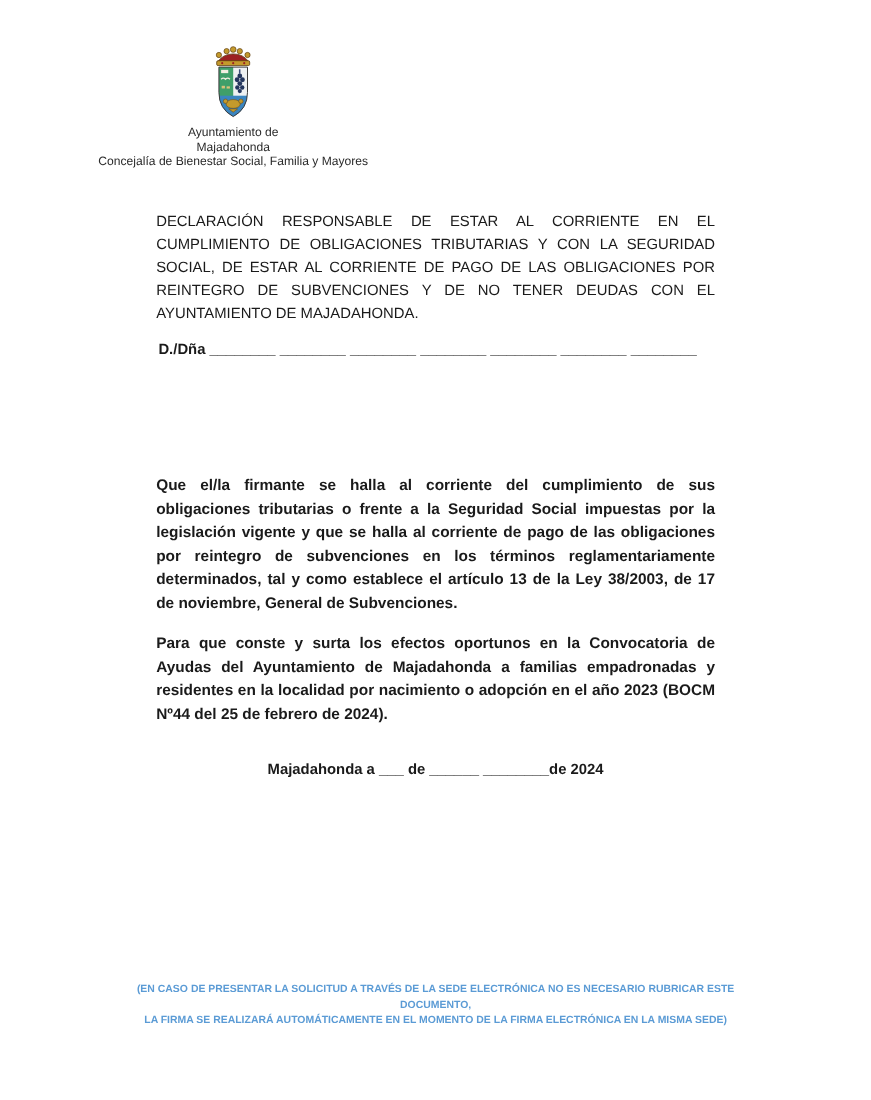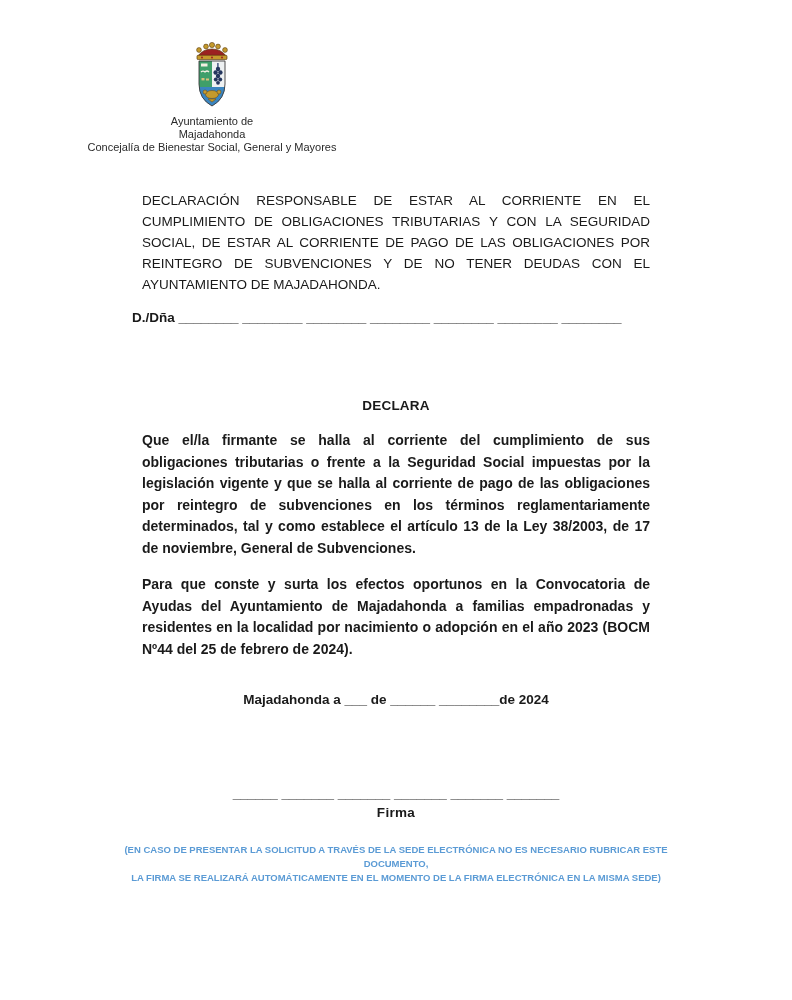--- a/index.html
+++ b/index.html
@@ -30,21 +30,21 @@
     white-space: nowrap;
   }
 
   
   .doc-title {
     left: 142px; top: 190px; width: 508px;
     font-size: 13.5px; line-height: 21px; font-weight: 400;
     text-align: justify;
   }
   .name-line {
-    left: 132px; top: 310px; width: 508px;
+    left: 144px; top: 310px; width: 508px;
     font-size: 13.5px; font-weight: 700; white-space: nowrap;
   }
   .dni-line {
     left: 142px; top: 345px; width: 508px;
     font-size: 13.5px; font-weight: 700; white-space: nowrap;
   }
   .declara-heading {
     left: 142px; top: 398px; width: 508px;
     font-size: 13.5px; font-weight: 700; text-align: center;
     letter-spacing: 0.2px;
@@ -65,21 +65,21 @@
     left: 142px; top: 786px; width: 508px; text-align: center;
   }
   .signature-line {
     font-size: 13.5px; font-weight: 700; white-space: nowrap; line-height: 16px;
   }
   .signature-label {
     font-size: 13.5px; font-weight: 700; line-height: 18px; margin-top: 2px;
     letter-spacing: 0.3px;
   }
   .footer-note {
-    left: 96px; top: 843px; width: 600px;
+    left: 96px; top: 893px; width: 600px;
     font-size: 9.5px; line-height: 14px; font-weight: 700;
     color: #5b9bd5; text-align: center; white-space: pre-line;
   }
 </style>
 </head>
 <body>
 
 <div class="page">
 
   <div class="abs org-header">
@@ -129,35 +129,30 @@
             <circle cx="18" cy="52" r="2"></circle>
             <circle cx="32" cy="52" r="2"></circle>
             <path d="M21,59 L25,62 L29,59 Z"></path>
           </g>
         </g>
         <path d="M12,21 L38,21 L38,44 Q38,59 25,66 Q12,59 12,44 Z" fill="none" stroke="#3a3a3a" stroke-width="0.9"></path>
       </g>
     </svg>
     <div class="org-name">Ayuntamiento de
 Majadahonda</div>
-    <div class="org-dept">Concejalía de Bienestar Social, General y Mayores</div>
+    <div class="org-dept">Concejalía de Bienestar Social, Familia y Mayores</div>
   </div>
 
   <div class="abs doc-title">DECLARACIÓN RESPONSABLE DE ESTAR AL CORRIENTE EN EL CUMPLIMIENTO DE OBLIGACIONES TRIBUTARIAS Y CON LA SEGURIDAD SOCIAL, DE ESTAR AL CORRIENTE DE PAGO DE LAS OBLIGACIONES POR REINTEGRO DE SUBVENCIONES Y DE NO TENER DEUDAS CON EL AYUNTAMIENTO DE MAJADAHONDA.</div>
 
   <div class="abs name-line">D./Dña ________ ________ ________ ________ ________ ________ ________</div>
 
-  <div class="abs declara-heading">DECLARA</div>
 
   <div class="abs body-para para-1">Que el/la firmante se halla al corriente del cumplimiento de sus obligaciones tributarias o frente a la Seguridad Social impuestas por la legislación vigente y que se halla al corriente de pago de las obligaciones por reintegro de subvenciones en los términos reglamentariamente determinados, tal y como establece el artículo 13 de la Ley 38/2003, de 17 de noviembre, General de Subvenciones.</div>
   <div class="abs body-para para-3">Para que conste y surta los efectos oportunos en la Convocatoria de Ayudas del Ayuntamiento de Majadahonda a familias empadronadas y residentes en la localidad por nacimiento o adopción en el año 2023 (BOCM Nº44 del 25 de febrero de 2024).</div>
 
   <div class="abs date-line">Majadahonda a ___ de ______ ________de 2024</div>
 
-  <div class="abs signature-block">
-    <div class="signature-line">______ _______ _______ _______ _______ _______</div>
-    <div class="signature-label">Firma</div>
-  </div>
 
   <div class="abs footer-note">(EN CASO DE PRESENTAR LA SOLICITUD A TRAVÉS DE LA SEDE ELECTRÓNICA NO ES NECESARIO RUBRICAR ESTE DOCUMENTO,
 LA FIRMA SE REALIZARÁ AUTOMÁTICAMENTE EN EL MOMENTO DE LA FIRMA ELECTRÓNICA EN LA MISMA SEDE)</div>
 
 </div>
 
 </body></html>

